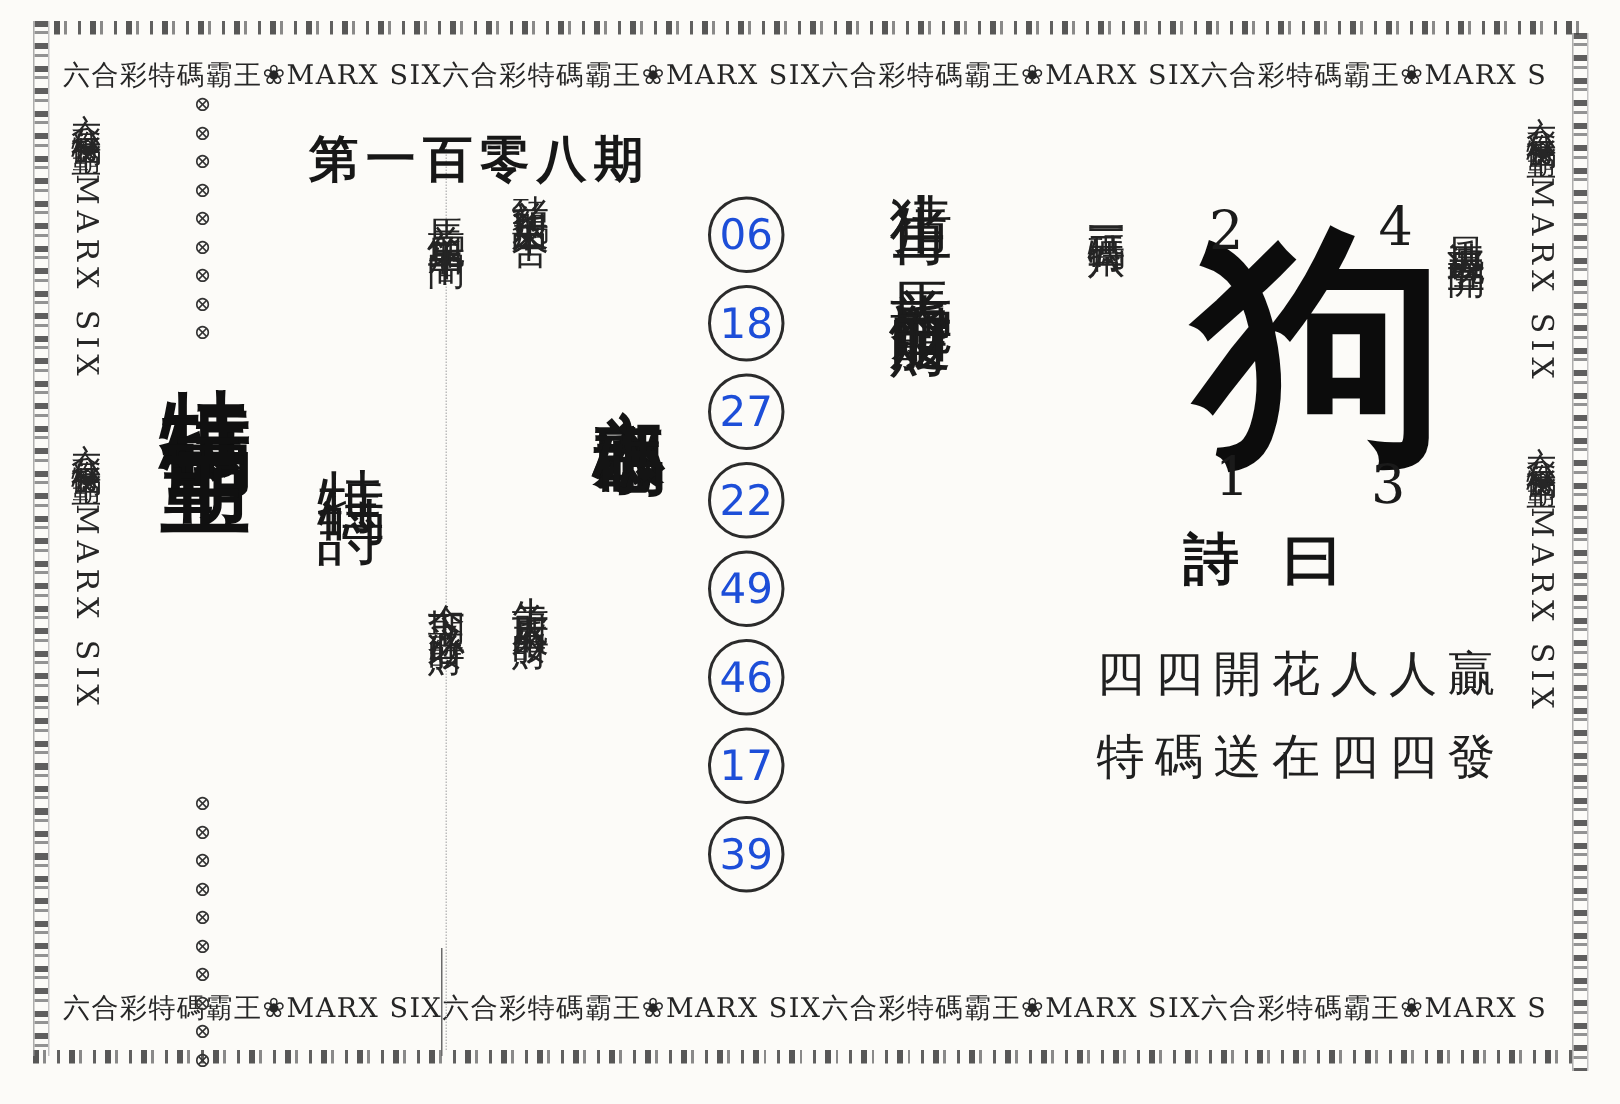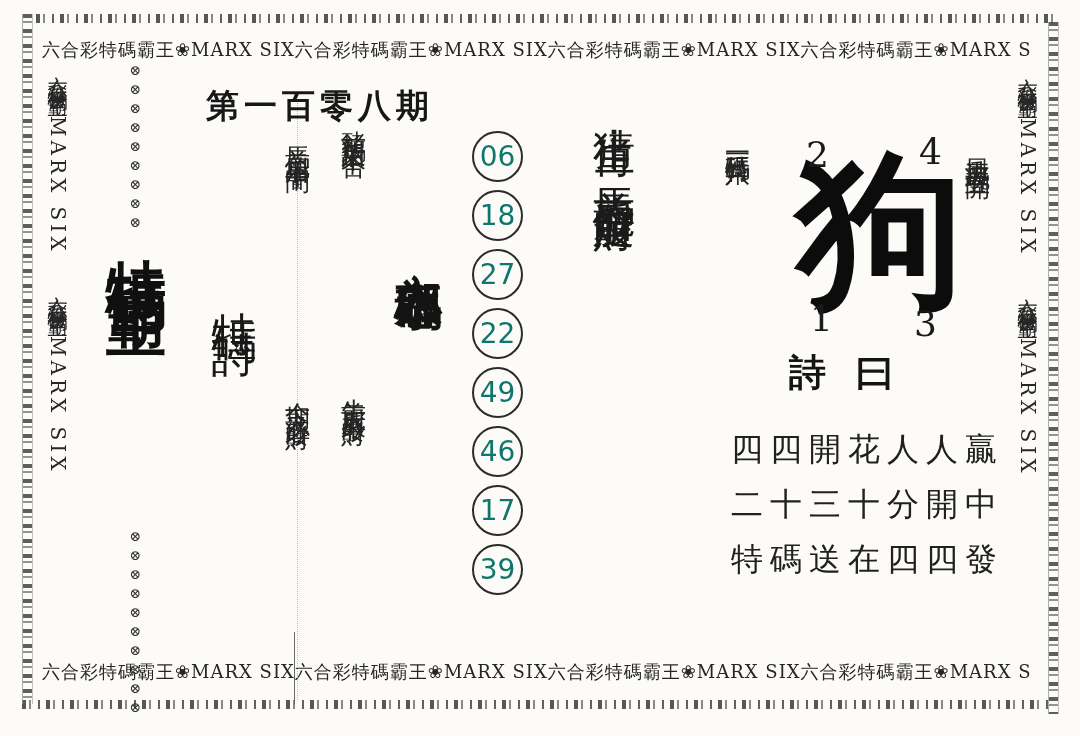--- a/index.html
+++ b/index.html
@@ -45,21 +45,21 @@
   .col-horse { left:281px; top:126px; }
   .col-period { left:281px; top:382px; }
   .col-pig { left:337px; top:110px; }
   .col-ox { left:337px; top:378px; }
 
   .inner-title { left:388px; top:236px; font-size:47px; letter-spacing:3px; font-weight:bold; color:#141414; }
 
   .circles { position:absolute; left:472px; top:131px; display:flex; flex-direction:column; }
   .circle { width:51px; height:51px; border:2px solid #2b2b2b; border-radius:50%; margin-bottom:8px;
     display:flex; align-items:center; justify-content:center; font-family:"DejaVu Sans","Liberation Sans",sans-serif;
-    font-size:28px; color:#0f766e; background:transparent; }
+    font-size:28px; color:#1d4ed8; background:transparent; }
 
   .zodiac-guess { left:586px; top:96px; font-size:42px; letter-spacing:4px; color:#1b1b1b; }
 
   .slogan { position:absolute; left:724px; top:80px; font-size:41px; letter-spacing:9px; color:#141414; }
 
   .code-col { left:721px; top:136px; font-size:25px; letter-spacing:1px; }
   .wind-col { left:961px; top:138px; font-size:25px; letter-spacing:3px; }
 
   .big-zodiac { position:absolute; left:796px; top:142px; width:140px; font-size:168px; line-height:1.05;
     font-weight:900; color:#0c0c0c; text-align:center; }
@@ -138,17 +138,16 @@
   <div class="big-zodiac">狗</div>
   <div class="corner-num num-tl">2</div>
   <div class="corner-num num-tr">4</div>
   <div class="corner-num num-bl">1</div>
   <div class="corner-num num-br">3</div>
   <div class="vcol wind-col">風波再現二五開</div>
 
   <div class="poem-title">詩曰</div>
   <div class="poem">
     <div>四四開花人人贏</div>
-    <div>二十三十分開中</div>
     <div>特碼送在四四發</div>
   </div>
 
 </div>
 
 </body></html>

